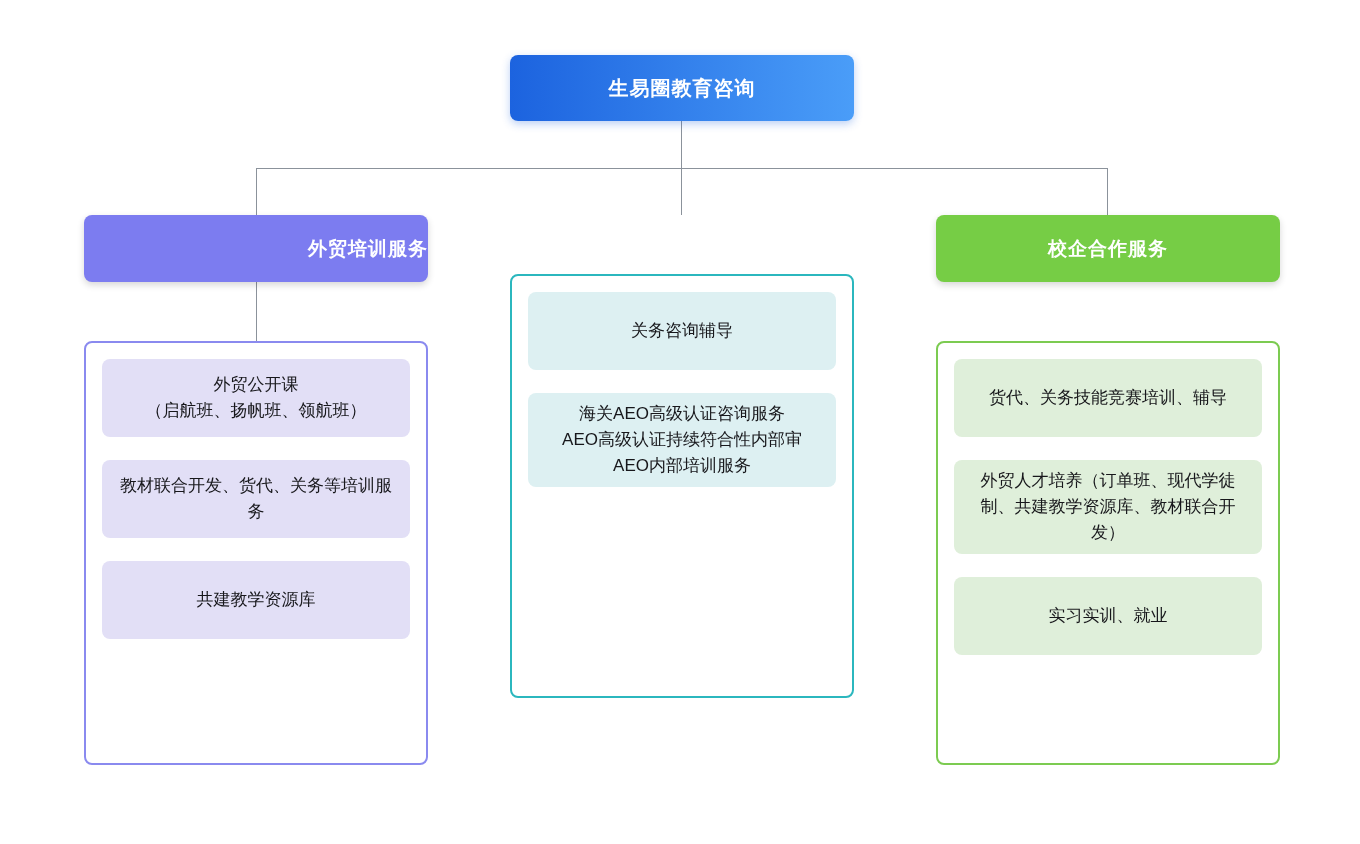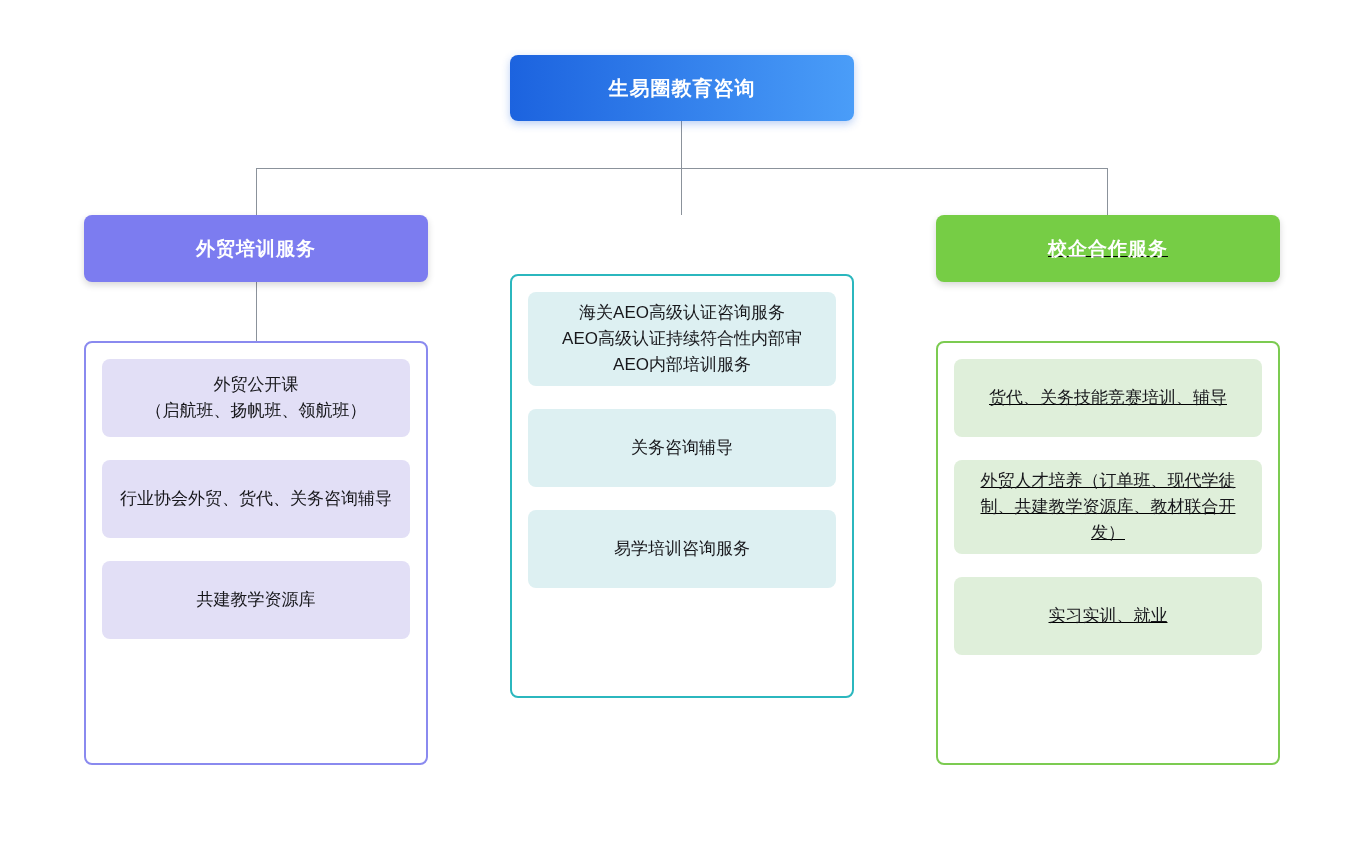--- a/index.html
+++ b/index.html
@@ -31,32 +31,32 @@
     display: flex; align-items: center; justify-content: center;
     color: var(--header-text);
     font-size: 20px; font-weight: bold;
     letter-spacing: 1px;
   }
 
   
   .column { position: absolute; top: 215px; width: 344px; }
   .col-0 { left: 84px; }
   .col-1 { left: 510px; }
-  .col-2 { left: 936px; text-decoration: underline; }
+  .col-2 { left: 936px; }
 
   .branch-header {
     width: 344px; height: 67px;
     border-radius: 8px;
     display: flex; align-items: center; justify-content: center;
     color: var(--header-text);
     font-size: 19px; font-weight: bold;
     letter-spacing: 1px;
     box-shadow: 0 3px 7px rgba(0, 0, 0, 0.16);
   }
-  .col-0 .branch-header { background: var(--c0-header-bg); }
+  .col-0 .branch-header { background: var(--c0-header-bg); justify-content: flex-end; }
   .col-1 .branch-header { background: var(--c1-header-bg); }
   .col-2 .branch-header { background: var(--c2-header-bg); }
 
   .items-container {
     margin-top: 59px;
     width: 344px; height: 424px;
     background: #ffffff;
     border: 2px solid;
     border-radius: 8px;
     padding: 16px;
@@ -97,32 +97,31 @@
     <span>生易圈教育咨询</span>
   </div>
 
   <section class="column col-0">
     <div class="branch-header">
       <span>外贸培训服务</span>
     </div>
     <div class="items-container">
       <div class="item">外贸公开课
 （启航班、扬帆班、领航班）</div>
-      <div class="item">行业协会外贸、货代、关务咨询辅导</div>
+      <div class="item">教材联合开发、货代、关务等培训服务</div>
       <div class="item">共建教学资源库</div>
     </div>
   </section>
 
   <section class="column col-1">
     <div class="items-container">
+      <div class="item">关务咨询辅导</div>
       <div class="item">海关AEO高级认证咨询服务
 AEO高级认证持续符合性内部审
 AEO内部培训服务</div>
-      <div class="item">关务咨询辅导</div>
-      <div class="item">易学培训咨询服务</div>
     </div>
   </section>
 
   <section class="column col-2">
     <div class="branch-header">
       <span>校企合作服务</span>
     </div>
     <div class="items-container">
       <div class="item">货代、关务技能竞赛培训、辅导</div>
       <div class="item">外贸人才培养（订单班、现代学徒制、共建教学资源库、教材联合开发）</div>

